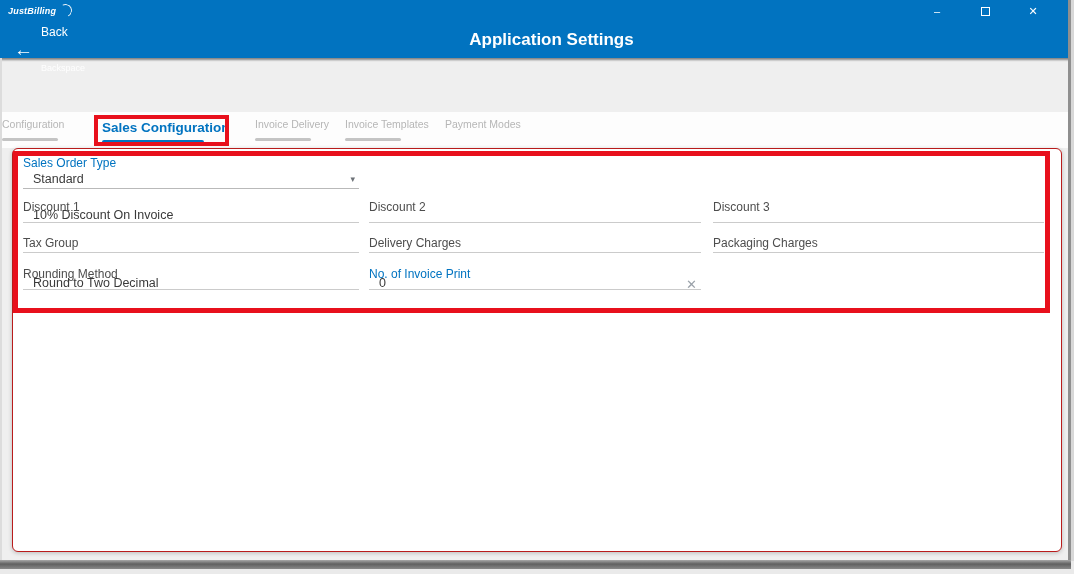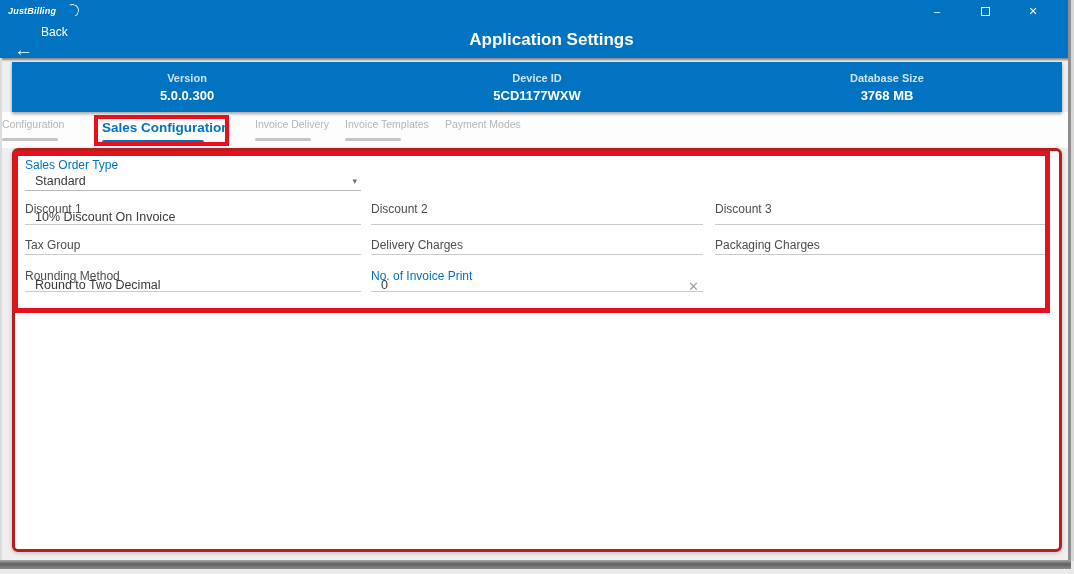--- a/index.html
+++ b/index.html
@@ -16,21 +16,21 @@
   .frame-left   { position: absolute; left: 0; top: 58px; width: 2px; height: 502px; background: #dcdcdc; }
   .frame-right-dark  { position: absolute; left: 1068px; top: 0; width: 3px; height: 561px; background: #8f8f8f; }
   .frame-right-light { position: absolute; left: 1071px; top: 0; width: 3px; height: 561px; background: #d8d8d8; }
   .bottom-strip { position: absolute; left: 0; top: 560px; width: 1071px; height: 9px;
                   background: linear-gradient(#a8a8a8, #606060 45%, #8a8a8a); }
 
   
   .titlebar { position: absolute; left: 0; top: 0; width: 1071px; height: 22px;
               background: #0173C0; display: flex; align-items: center; }
   .logo { color: #fff; font-size: 9px; font-weight: bold; font-style: italic;
-          margin-left: 8px; letter-spacing: .2px; position: relative; padding-right: 23px; }
+          margin-left: 8px; letter-spacing: .2px; position: relative; padding-right: 16px; }
   .logo::after { content: ""; position: absolute; right: 0; top: -2px; width: 11px; height: 11px;
                  border: 1px solid rgba(255,255,255,.9); border-radius: 50%;
                  border-left-color: transparent; border-bottom-color: transparent;
                  transform: rotate(18deg); }
   .win-controls { margin-left: auto; display: flex; height: 100%; margin-right: 14px; }
   .win-btn { width: 48px; height: 100%; color: #fff; font-size: 11px;
              display: flex; align-items: center; justify-content: center; cursor: default; }
   .win-btn.maxi span { display: inline-block; width: 9px; height: 9px; border: 1px solid #fff; font-size: 0; }
 
   
@@ -62,21 +62,21 @@
   .tab { display: flex; flex-direction: column; align-items: flex-start; cursor: default; }
   .tab-label { font-size: 10.5px; color: #b6b6b6; }
   .tab-bar { width: 56px; height: 3px; background: #c4c4c4; border-radius: 2px; margin-top: 8px; }
   .tab.active .tab-label { font-size: 13.5px; color: #0173C0; font-weight: 600; margin-top: 2px; }
   .tab.active .tab-bar { width: 102px; height: 4px; background: #0173C0; margin-top: 5px; }
   .tab.t1 { width: 100px; } .tab.t2 { width: 128px; } .tab.t3 { width: 115px; padding-left: 25px; }
   .tab.t4 { width: 100px; } .tab.t5 { width: 98px; gap: 25px; }
 
   
   .card { position: absolute; left: 12px; top: 148px; width: 1050px; height: 404px;
-          background: #fff; border: 3px solid #b91c1c; border-radius: 6px;
+          background: #fff; border: 1px solid #b91c1c; border-radius: 6px;
           box-shadow: 0 1px 4px rgba(0,0,0,.22); }
 
   .field { position: absolute; }
   .f-label { position: absolute; left: 0; top: 0; font-size: 12px; color: #4d4d4d; white-space: nowrap; }
   .f-label.hl { color: #0173C0; }
   .field input { position: absolute; left: 0; width: 100%; border: 0; outline: none;
                  background: transparent; border-bottom: 1px solid #cbcbcb;
                  font-family: inherit; font-size: 12.5px; color: #3a3a3a;
                  padding: 0 0 2px 10px; }
   .r1 { left: 10px;  top: 7px;   width: 336px; height: 45px; }
@@ -132,34 +132,20 @@
     <div class="back-btn">
       <span class="back-arrow">←</span>
       <span class="back-labels">
         <span class="back-label">Back</span>
         <span class="back-shortcut">Backspace</span>
       </span>
     </div>
     <div class="page-title">Application Settings</div>
   </div>
 
-  <div class="infobar">
-    <div class="info-cell">
-      <div class="info-label">Version</div>
-      <div class="info-value">5.0.0.300</div>
-    </div>
-    <div class="info-cell">
-      <div class="info-label">Device ID</div>
-      <div class="info-value">5CD1177WXW</div>
-    </div>
-    <div class="info-cell">
-      <div class="info-label">Database Size</div>
-      <div class="info-value">3768 MB</div>
-    </div>
-  </div>
 
   <div class="tabs">
     <div class="tab t1">
       <span class="tab-label">Configuration</span>
       <span class="tab-bar"></span>
     </div>
     <div class="tab t2 active">
       <span class="tab-label">Sales Configuration</span>
       <span class="tab-bar"></span>
     </div>

